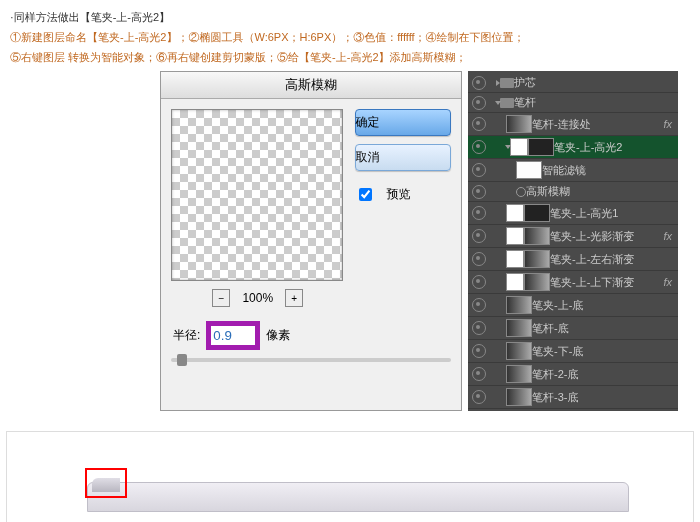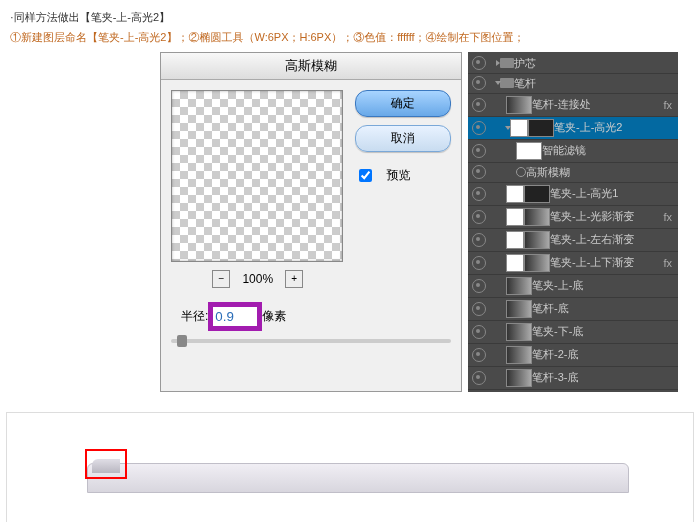--- a/index.html
+++ b/index.html
@@ -6,56 +6,57 @@
 .instructions{padding:8px 10px 4px;color:#c06820;line-height:1.8;font-size:11px}
 .instructions .line1{color:#333}
 .main{display:flex;padding:0 10px}
 .dialog{width:300px;background:#f0f0f0;border:1px solid #999;margin-left:150px}
 .titlebar{background:linear-gradient(#f8f8f8,#ddd);text-align:center;padding:4px;border-bottom:1px solid #aaa;font-size:13px}
 .dlgbody{display:flex;padding:10px}
 .preview{width:180px}
 .checker{width:170px;height:170px;border:1px solid #888;background-image:linear-gradient(45deg,#ccc 25%,transparent 25%,transparent 75%,#ccc 75%),linear-gradient(45deg,#ccc 25%,#fff 25%,#fff 75%,#ccc 75%);background-size:16px 16px;background-position:0 0,8px 8px;box-shadow:inset 0 0 3px rgba(0,0,0,.3)}
 .zoomrow{display:flex;align-items:center;justify-content:center;gap:12px;margin-top:8px}
 .zbtn{width:16px;height:16px;border:1px solid #888;background:#eee;display:flex;align-items:center;justify-content:center;font-size:10px}
-.radiusrow{padding:4px 20px 8px;display:flex;align-items:center;}
+.radiusrow{padding:4px 12px 8px;display:flex;align-items:center;gap:6px}
 .rinput{width:40px;border:5px solid #a21caf;padding:2px;color:#2a6db8;background:#fff}
 .slider{margin:0 10px 12px;height:4px;background:#ccc;position:relative;border-radius:2px}
 .slider::after{content:"";position:absolute;left:6px;top:-4px;width:10px;height:12px;background:#888;border-radius:2px}
 .btns{width:100px;display:flex;flex-direction:column;gap:8px;padding-left:10px}
-.btn{padding:4px 0;text-align:center;border:1px solid #7aa8d8;border-radius:12px;background:linear-gradient(#e8f2ff,#c8dcf0);box-shadow:0 1px 1px rgba(0,0,0,.2)}
+.btn{padding:4px 0;text-align:left;border:1px solid #7aa8d8;border-radius:4px;background:linear-gradient(#e8f2ff,#c8dcf0);box-shadow:0 1px 1px rgba(0,0,0,.2)}
 .btn.primary{background:linear-gradient(#a8d4ff,#68a8e8);border-color:#3a78c0}
 .chk{margin-top:6px;display:flex;align-items:center;gap:12px}
 .layers{width:210px;margin-left:6px;background:#4a4a4a;color:#ccc;font-size:11px;padding:2px 0}
 .lrow{display:flex;align-items:center;padding:2px 4px;gap:0;border-bottom:1px solid #3a3a3a}
-.lrow.sel{background:#0369a1}
+.lrow.sel{background:#14532d}
 .eye{width:12px;height:12px;border:1px solid #888;border-radius:50%;position:relative;flex-shrink:0}
 .eye::after{content:"";position:absolute;width:4px;height:4px;background:#888;border-radius:50%;top:3px;left:3px}
 .tri{width:0;height:0;border-left:4px solid #999;border-top:3px solid transparent;border-bottom:3px solid transparent;flex-shrink:0}
 .tri.open{transform:rotate(90deg)}
 .folder{width:14px;height:10px;background:#888;border-radius:1px;flex-shrink:0}
 .thumb{width:24px;height:16px;background:#222;border:1px solid #888;flex-shrink:0}
 .thumb.white{background:#fff}
 .thumb.grad{background:linear-gradient(90deg,#333,#aaa)}
 .mask{width:16px;height:16px;background:#fff;border:1px solid #888;flex-shrink:0}
-.fx{margin-left:auto;color:#aaa;padding-right:2px}
+.fx{margin-left:auto;color:#aaa;font-style:italic;padding-right:2px}
 .lname{white-space:nowrap;overflow:hidden}
 .sp1{width:10px;flex-shrink:0}
 .sp2{width:20px;flex-shrink:0}
 .sp3{width:30px;flex-shrink:0}
 .bottom{margin:20px 6px 0;border:1px solid #ddd;height:110px;position:relative;background:#fff}
 .clip{position:absolute;left:80px;bottom:30px;width:540px;height:28px;background:linear-gradient(#f0eef4,#d8d6de);border-radius:6px 6px 0 0;border:1px solid #c0bec8}
 .tip{position:absolute;left:85px;bottom:50px;width:28px;height:14px;background:linear-gradient(#e0dee6,#b8b6c0);border-radius:6px 0 0 0}
 .redbox{position:absolute;left:78px;bottom:44px;width:38px;height:26px;border:2px solid red}
 </style>
 </head>
 <body>
 
 <div class="instructions">
   <div class="line1">·同样方法做出【笔夹-上-高光2】</div>
   <div>①新建图层命名【笔夹-上-高光2】；②椭圆工具（W:6PX；H:6PX）；③色值：ffffff；④绘制在下图位置；</div>
+  <div>⑤右键图层 转换为智能对象；⑥再右键创建剪切蒙版；⑤给【笔夹-上-高光2】添加高斯模糊；</div>
 </div>
 
 <div class="main">
   <div class="dialog">
     <div class="titlebar">高斯模糊</div>
     <div class="dlgbody">
       <div class="preview">
         <div class="checker"></div>
         <div class="zoomrow">
           <div class="zbtn">−</div>

